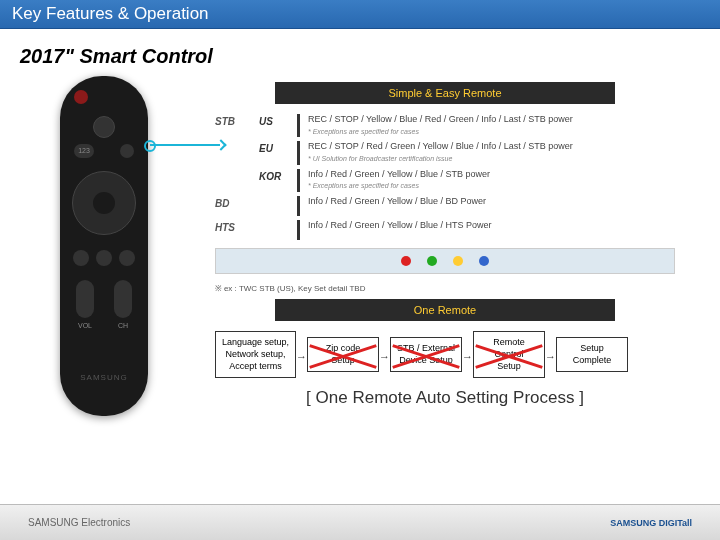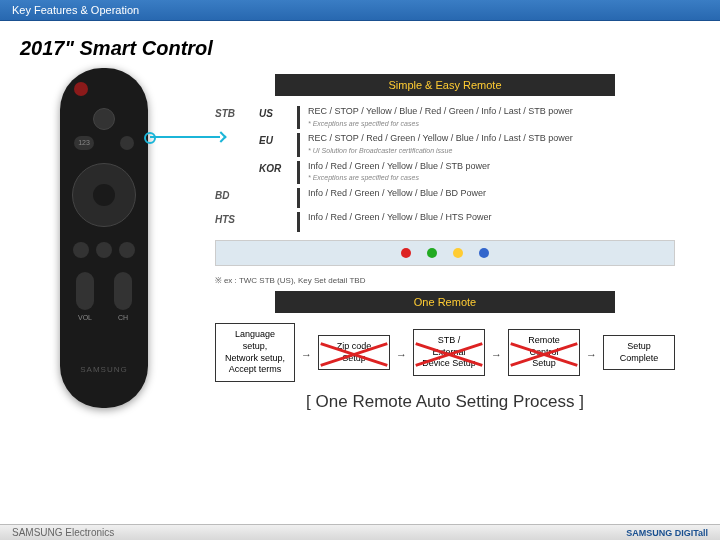--- a/index.html
+++ b/index.html
@@ -1,17 +1,17 @@
 <!DOCTYPE html>
 <html><head>
 <meta charset="utf-8">
 <style>
 *{margin:0;padding:0;box-sizing:border-box}
 body{width:720px;height:540px;font-family:Arial,sans-serif;background:#fff;position:relative;overflow:hidden}
-.header{background:linear-gradient(to bottom,#3a7dc4,#2868b0);color:#fff;padding:4px 12px;font-size:11px;border-bottom:1px solid #1a5090}
+.header{background:linear-gradient(to bottom,#3a7dc4,#2868b0);color:#fff;padding:4px 12px;font-size:17px;border-bottom:1px solid #1a5090}
 .subtitle{font-size:20px;font-weight:700;font-style:italic;padding:16px 20px 8px}
 .content{position:relative;padding:0 20px}
 .remote{position:absolute;left:60px;top:0;width:88px;height:340px;background:#1a1a1a;border-radius:42px;box-shadow:0 2px 8px rgba(0,0,0,0.4)}
 .remote .power{position:absolute;top:14px;left:14px;width:14px;height:14px;border-radius:50%;background:#8b1a1a}
 .remote .mic{position:absolute;top:40px;left:50%;transform:translateX(-50%);width:22px;height:22px;border-radius:50%;background:#333;border:1px solid #444}
 .remote .num{position:absolute;top:68px;left:14px;width:20px;height:14px;border-radius:7px;background:#333;font-size:7px;color:#888;text-align:center;line-height:14px}
 .remote .ext{position:absolute;top:68px;right:14px;width:14px;height:14px;border-radius:50%;background:#333}
 .remote .dpad{position:absolute;top:95px;left:50%;transform:translateX(-50%);width:64px;height:64px;border-radius:50%;background:#2a2a2a;border:1px solid #444}
 .remote .dpad::after{content:"";position:absolute;top:50%;left:50%;transform:translate(-50%,-50%);width:22px;height:22px;border-radius:50%;background:#1a1a1a}
 .remote .row3{position:absolute;top:174px;left:0;width:100%;display:flex;justify-content:space-around;padding:0 10px}
@@ -31,28 +31,28 @@
 .table{font-size:10px;color:#333}
 .trow{display:flex;align-items:flex-start;margin-bottom:4px}
 .cat{width:44px;font-weight:700;font-style:italic;color:#555;padding-top:2px}
 .region{width:38px;font-weight:700;font-style:italic;color:#333;padding-top:2px}
 .bar{width:3px;background:#333;align-self:stretch;margin-right:8px;min-height:20px}
 .desc{flex:1;font-size:9px;color:#444;line-height:1.3}
 .desc .sub{font-size:7px;color:#888;font-style:italic}
 .iconbar{margin:8px 0;height:26px;background:#dde8f0;border:1px solid #ccc;display:flex;align-items:center;justify-content:center;gap:16px}
 .iconbar span{width:10px;height:10px;border-radius:50%}
 .note{font-size:8px;color:#555;margin-bottom:6px}
-.flow{display:flex;align-items:center;gap:6px;margin-top:8px}
+.flow{display:flex;align-items:center;margin-top:8px}
 .box{border:1px solid #333;padding:5px 6px;font-size:9px;text-align:center;line-height:1.3;position:relative;background:#fff;min-width:72px}
 .box.x::before,.box.x::after{content:"";position:absolute;left:0;top:50%;width:100%;height:3px;background:#d22}
 .box.x::before{transform:rotate(18deg)}
 .box.x::after{transform:rotate(-18deg)}
 .arrow{font-size:11px;color:#333}
 .caption{text-align:center;font-size:17px;margin-top:10px;color:#333}
-.footer{position:absolute;bottom:0;left:0;width:100%;height:16px;background:linear-gradient(to bottom,#f0f0f0,#d8d8d8);border-top:1px solid #bbb;display:flex;align-items:center;justify-content:space-between;padding:0 12px;font-size:10px;color:#666}
+.footer{position:absolute;bottom:0;left:0;width:100%;height:36px;background:linear-gradient(to bottom,#f0f0f0,#d8d8d8);border-top:1px solid #bbb;display:flex;align-items:center;justify-content:space-between;padding:0 28px;font-size:10px;color:#666}
 .footer .logo{color:#1a5090;font-weight:700;font-size:9px}
 </style>
 </head>
 <body>
 
 <div class="header">Key Features &amp; Operation</div>
 <div class="subtitle">2017" Smart Control</div>
 
 <div class="content">
   <div class="remote">

